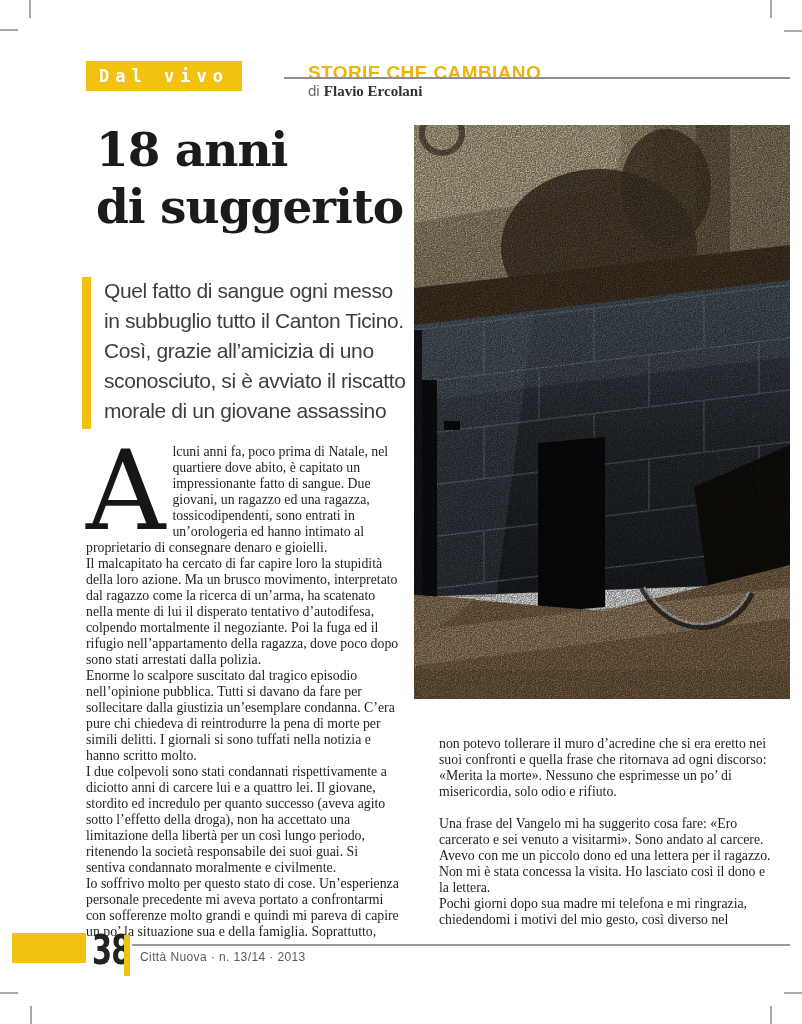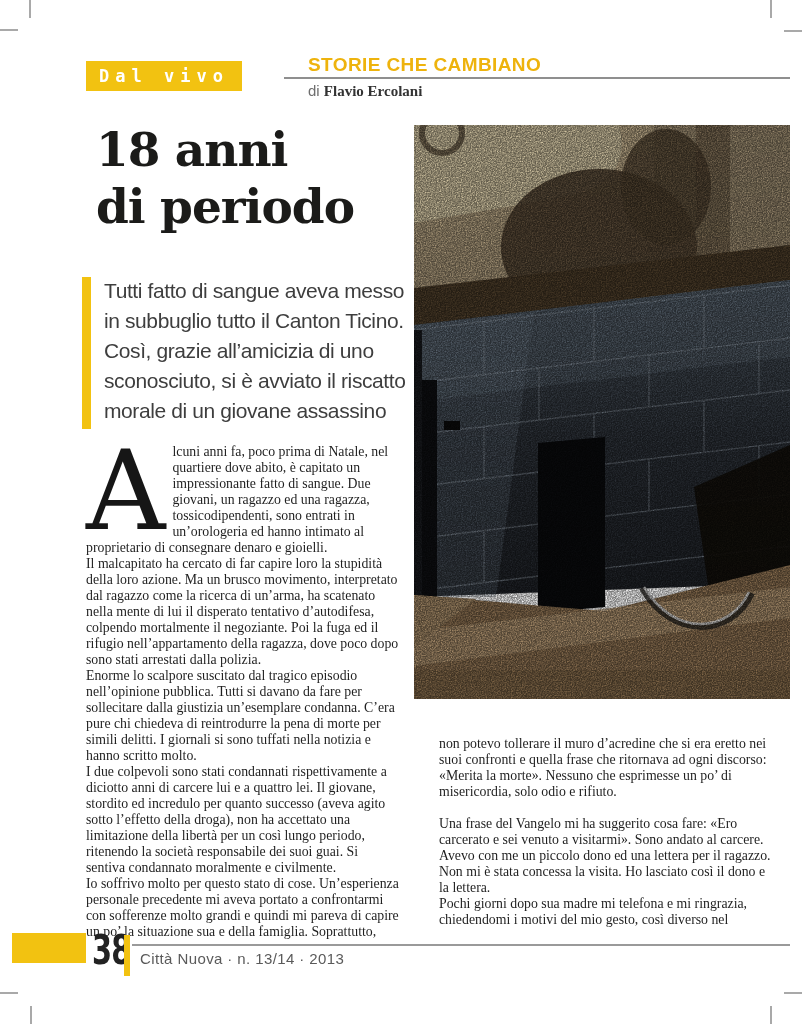--- a/index.html
+++ b/index.html
@@ -26,21 +26,21 @@
   .kicker-box span {
     font-family: "DejaVu Sans Mono", monospace;
     font-weight: 700;
     font-size: 17px;
     color: #ffffff;
     letter-spacing: 6px;
     white-space: nowrap;
   }
   .section-title {
     position: absolute;
-    left: 308px; top: 54px;
+    left: 308px; top: 62px;
     font-family: "Liberation Sans", sans-serif;
     font-weight: 700;
     font-size: 19px;
     letter-spacing: 0.4px;
     color: #EEB30D;
     white-space: nowrap;
   }
   .header-rule {
     position: absolute;
     left: 284px; top: 77px;
@@ -148,21 +148,21 @@
   .footer-rule {
     position: absolute;
     left: 132px; top: 944px;
     width: 658px; height: 2px;
     background: #9a9a9a;
   }
   .footer-issue {
     position: absolute;
     left: 140px; top: 950px;
     font-family: "Liberation Sans", sans-serif;
-    font-size: 15px;
+    font-size: 12px;
     letter-spacing: 0.4px;
     color: #5a5a5a;
     white-space: nowrap;
   }
 </style>
 </head>
 <body>
 
 <div class="page">
 
@@ -180,26 +180,26 @@
   </div>
   <div class="section-title">STORIE CHE CAMBIANO</div>
   <div class="header-rule"></div>
   <div class="byline">
     <span>di</span>
     <b>Flavio Ercolani</b>
   </div>
 
   <div class="title">
     <div>18 anni</div>
-    <div>di periodo</div>
+    <div>di suggerito</div>
   </div>
 
   <div class="lead-bar"></div>
   <div class="lead">
-    <div>Tutti fatto di sangue aveva messo</div>
+    <div>Quel fatto di sangue ogni messo</div>
     <div>in subbuglio tutto il Canton Ticino.</div>
     <div>Così, grazie all’amicizia di uno</div>
     <div>sconosciuto, si è avviato il riscatto</div>
     <div>morale di un giovane assassino</div>
   </div>
 
   <div class="photo">
     <svg width="376" height="574" viewBox="0 0 376 574" xmlns="http://www.w3.org/2000/svg">
       <defs>
         <linearGradient id="wallgrad" x1="0" y1="0" x2="0" y2="1">

